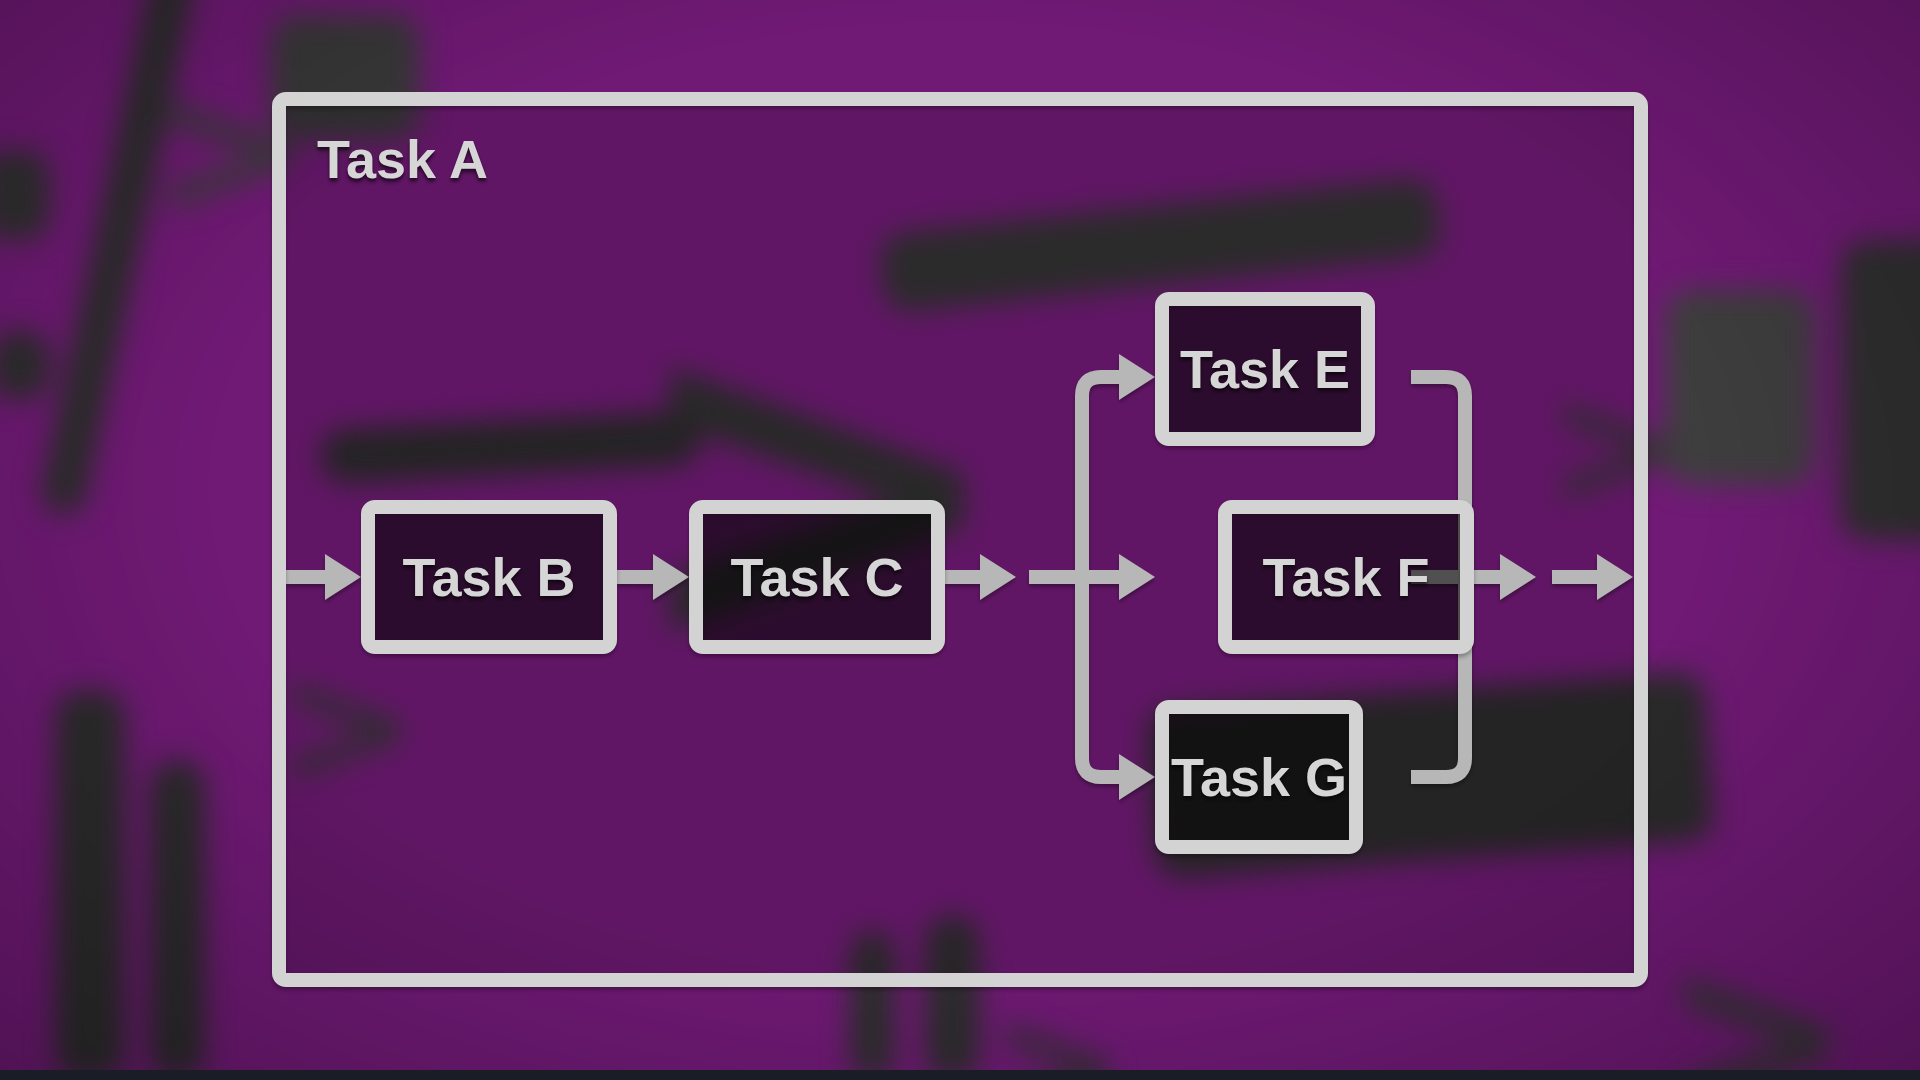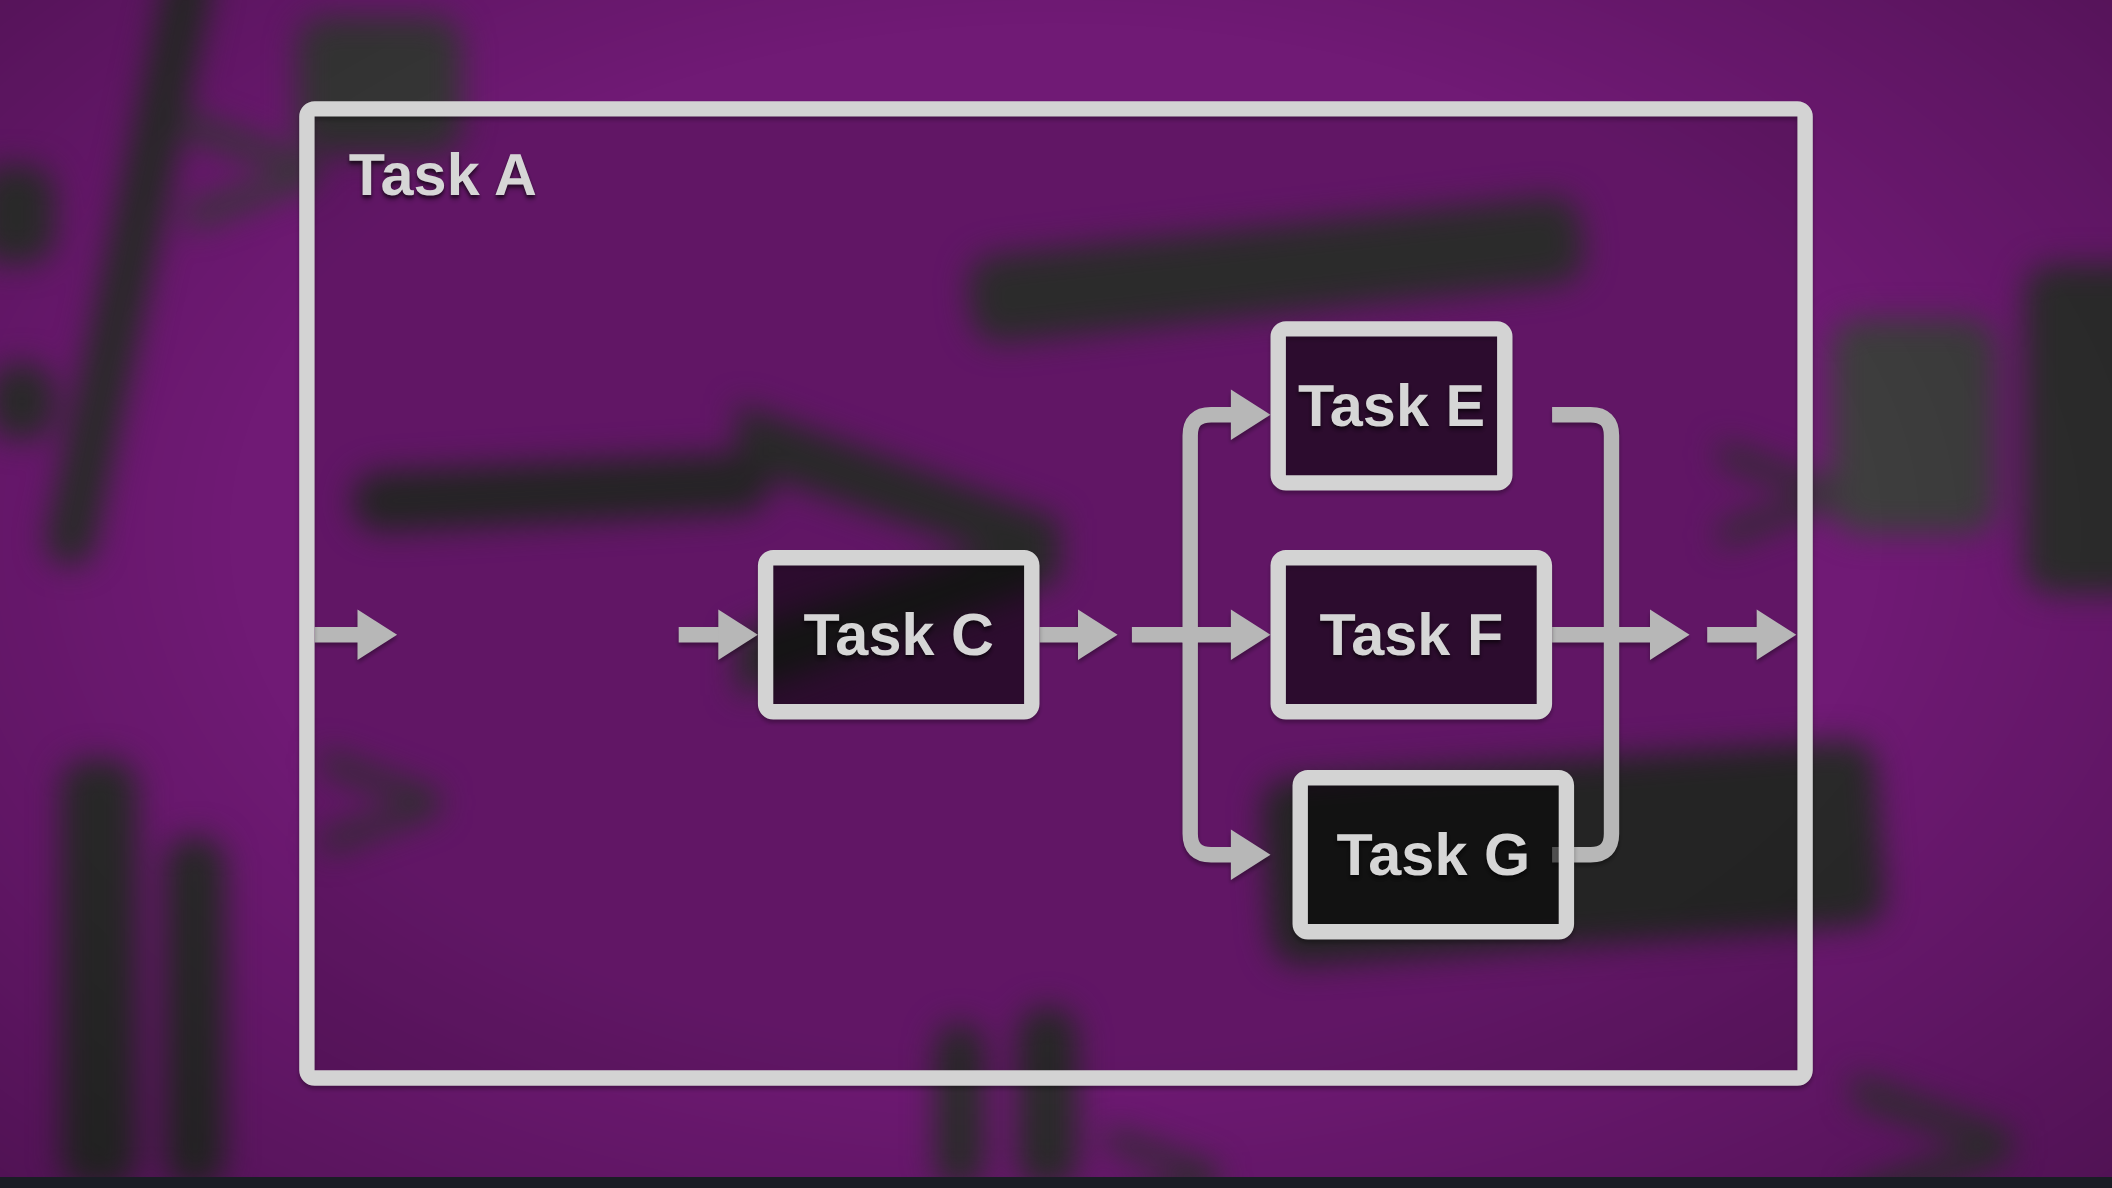--- a/index.html
+++ b/index.html
@@ -19,22 +19,22 @@
   .node.leaf{background:rgba(6,6,6,0.50);display:flex;align-items:center;justify-content:center;}
   .node.container{background:rgba(0,0,0,0.10);}
   .label{font-weight:700;font-size:54px;color:#d6d6d6;text-shadow:0 3px 3px rgba(0,0,0,0.45);
          white-space:nowrap;}
   .corner-label{position:absolute;}
   #node-A{left:272px;top:92px;width:1376px;height:895px;}
   #node-B{left:361px;top:500px;width:256px;height:154px;}
   #node-C{left:689px;top:500px;width:256px;height:154px;}
   #node-D{left:1015px;top:135px;width:537px;height:795px;}
   #node-E{left:1155px;top:292px;width:220px;height:154px;}
-  #node-F{left:1155px;top:500px;width:256px;height:154px;}
-  #node-G{left:1155px;top:700px;width:256px;height:154px;margin-left:20px;}
+  #node-F{left:1218px;top:500px;width:256px;height:154px;}
+  #node-G{left:1155px;top:700px;width:208px;height:154px;}
   #label-A{left:31px;top:22px;}
   #label-D{left:27px;top:19px;}
 </style>
 </head>
 <body>
 
 <div class="stage">
 
   <div class="bg">
     <span class="chev" style="left:150px;top:55px;font-size:190px;color:#3a3a3a;">&gt;</span>
@@ -96,20 +96,23 @@
       <path d="M 1552 577 H 1598"></path>
       <polygon points="1597,554 1633,577 1597,600" fill="#d3d3d3" stroke="none"></polygon>
     </g>
   </svg>
 
   <div class="node container" id="node-A">
     <span class="label corner-label" id="label-A">Task A</span>
   </div>
 
 
+  <div class="node leaf" id="node-B">
+    <span class="label">Task B</span>
+  </div>
   <div class="node leaf" id="node-C">
     <span class="label">Task C</span>
   </div>
   <div class="node leaf" id="node-E">
     <span class="label">Task E</span>
   </div>
   <div class="node leaf" id="node-F">
     <span class="label">Task F</span>
   </div>
   <div class="node leaf" id="node-G">

